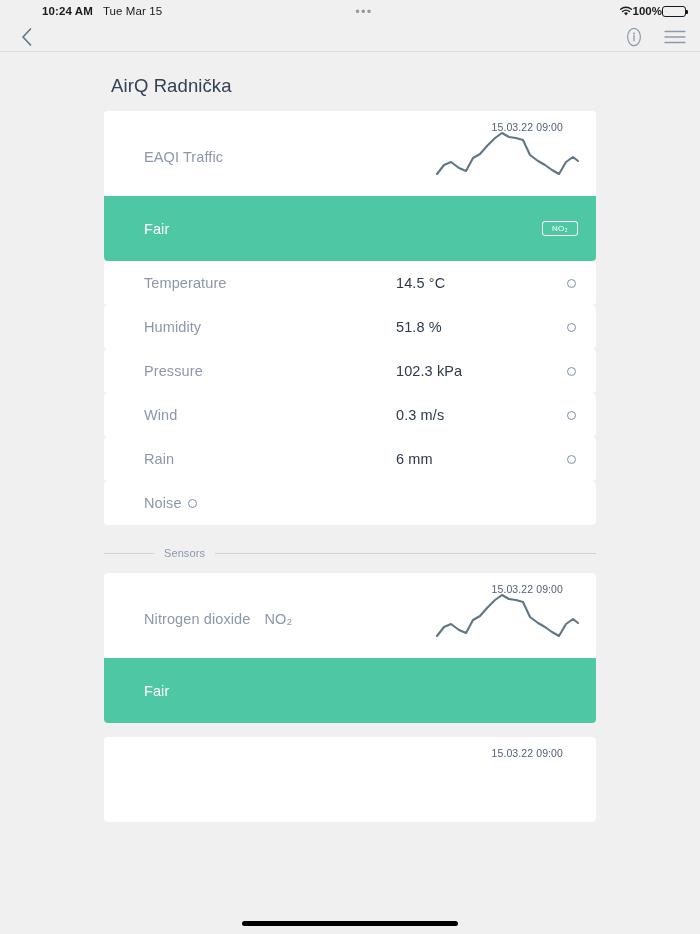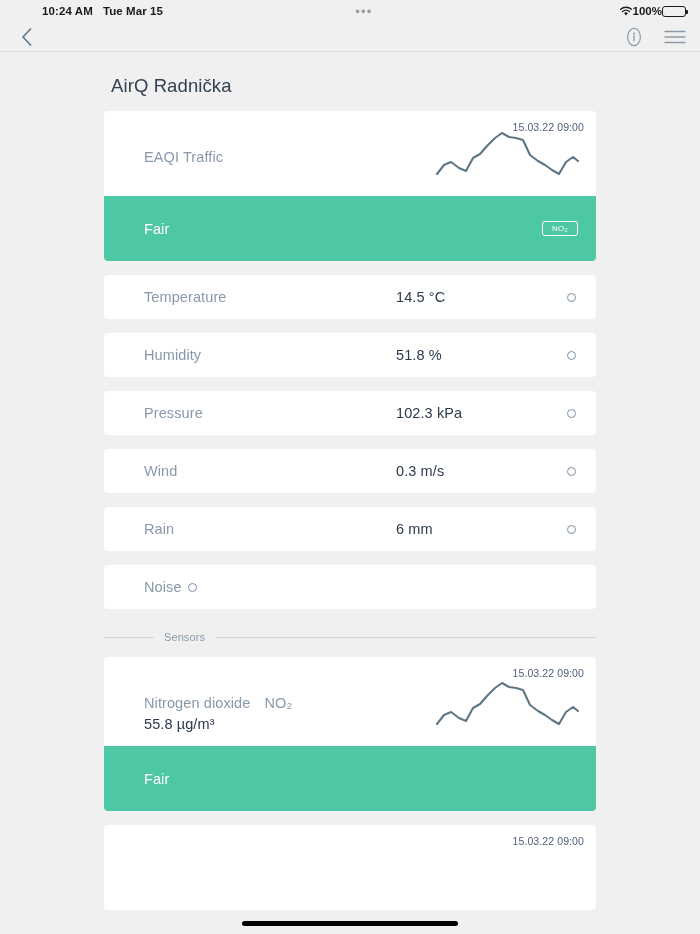--- a/index.html
+++ b/index.html
@@ -21,21 +21,21 @@
     display: flex;
     align-items: center;
     padding: 0 14px;
     font-size: 11.5px;
     color: #1a1a1a;
     position: relative;
     margin-left: 28px;
   }
   .sb-left { display: flex; align-items: center; gap: 10px; }
   .sb-time { font-weight: 600; letter-spacing: .1px; }
-  .sb-date { font-weight: 700; letter-spacing: .1px; text-align: center; }
+  .sb-date { font-weight: 400; letter-spacing: .1px; text-align: center; }
   .sb-center {
     position: absolute;
     left: 0; right: 0;
     text-align: center;
     color: #9a9a9a;
     font-size: 13px;
     letter-spacing: 1.2px;
     line-height: 1;
     pointer-events: none;
   }
@@ -103,21 +103,21 @@
   }
 
   
   .card-body {
     position: relative;
     padding: 12px 18px 14px 40px;
     min-height: 85px;
   }
   .card-time {
     position: absolute;
-    top: 10px; right: 12px;
+    top: 10px; right: 33px;
     font-size: 10.5px;
     color: #50607a;
     letter-spacing: .1px;
   }
   .card-label {
     font-size: 14.5px;
     color: #8a98ac;
     margin-top: 26px;
     letter-spacing: .1px;
   }
@@ -157,21 +157,20 @@
     letter-spacing: .3px;
     padding: 3px 9px 2px;
     line-height: 1;
   }
 
   
   .m-row {
     background: #ffffff;
     border-radius: 4px;
     height: 44px;
-    margin-top: 14px;
     display: flex;
     align-items: center;
     padding: 0 20px 0 40px;
   }
   .m-label {
     font-size: 14.5px;
     color: #8a98ac;
     letter-spacing: .1px;
     flex: 0 0 auto;
   }
@@ -329,21 +328,20 @@
   </div>
 
   <div class="card-wrap">
     <div class="card">
       <div class="card-body">
         <div class="card-time">15.03.22 09:00</div>
         <div class="card-label">
           <span>Nitrogen dioxide</span>
           <span class="sub">NO₂</span>
         </div>
-        <div class="card-value">55.8 µg/m³</div>
         <span class="spark">
           <svg width="145" height="58" viewBox="0 0 145 58">
             <polyline points="2,50 9,41 16,38 24,44 31,47 38,34 45,30 52,22 60,14 67,9 74,13 81,14 88,16 95,31 103,37 110,41 117,46 124,50 131,38 138,33 143,37" fill="none" stroke="#5f7684" stroke-width="2.1" stroke-linecap="round" stroke-linejoin="round"></polyline>
           </svg>
         </span>
       </div>
       <div class="status-strip">
         <span class="status-text">Fair</span>
       </div>
     </div>

